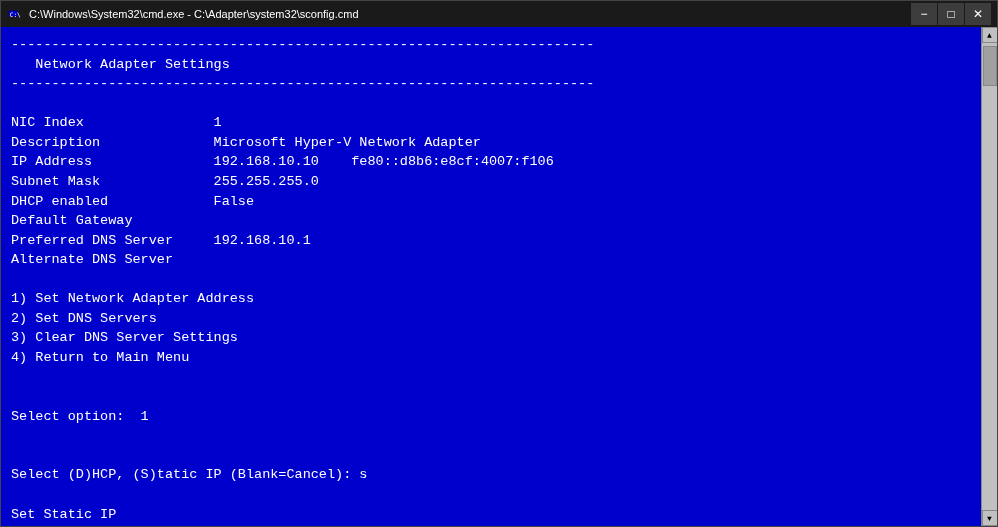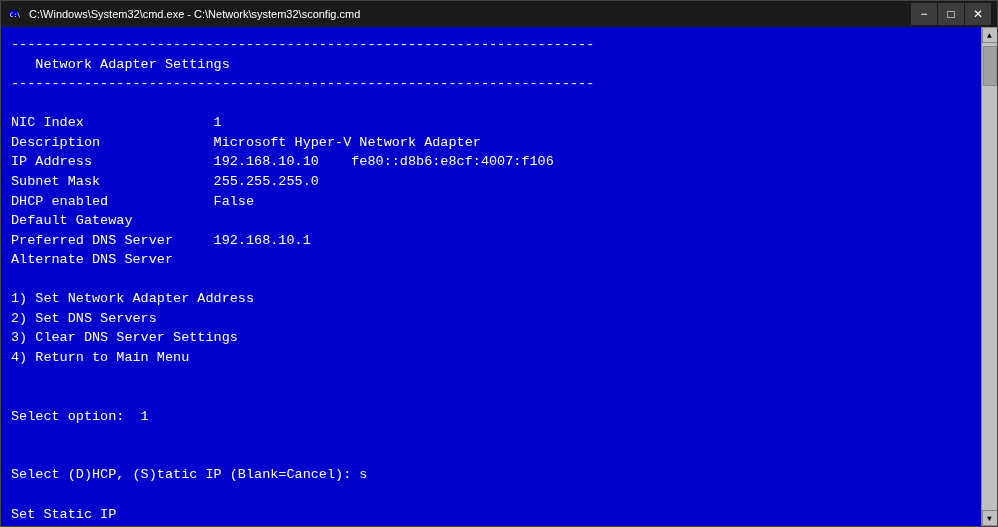--- a/index.html
+++ b/index.html
@@ -143,21 +143,21 @@
 <div class="window">
   <div class="title-bar">
     <div class="title-bar-icon">
       <svg viewBox="0 0 16 16" fill="none" xmlns="http://www.w3.org/2000/svg">
         <rect width="16" height="16" fill="#1a1a1a"></rect>
         <rect x="1" y="4" width="10" height="7" fill="#0000aa"></rect>
         <rect x="2" y="5" width="8" height="5" fill="#0000cc"></rect>
         <text x="2" y="11" fill="white" font-size="7" font-family="monospace">C:\</text>
       </svg>
     </div>
-    <span class="title-bar-text">C:\Windows\System32\cmd.exe - C:\Network\system32\sconfig.cmd</span>
+    <span class="title-bar-text">C:\Windows\System32\cmd.exe - C:\Adapter\system32\sconfig.cmd</span>
     <div class="title-bar-buttons">
       <button class="tb-btn minimize">−</button>
       <button class="tb-btn restore">□</button>
       <button class="tb-btn close">✕</button>
     </div>
   </div>
 
   <div class="content-area">
     <div class="terminal" id="terminal-content">------------------------------------------------------------------------
    Network Adapter Settings

